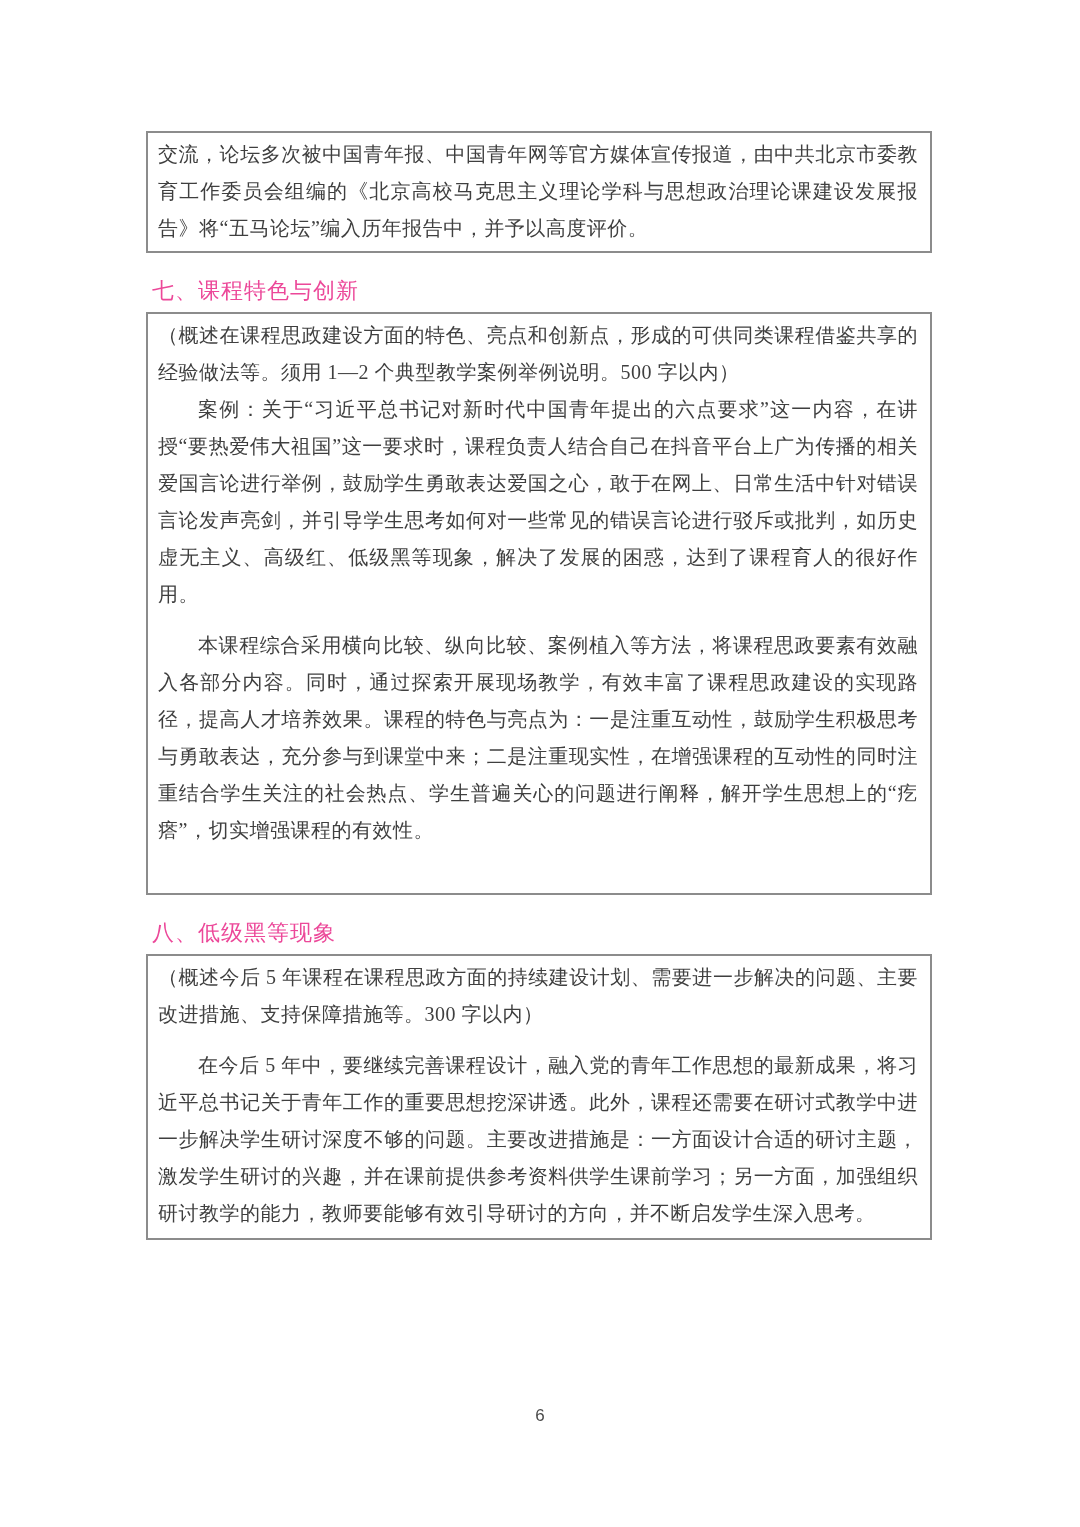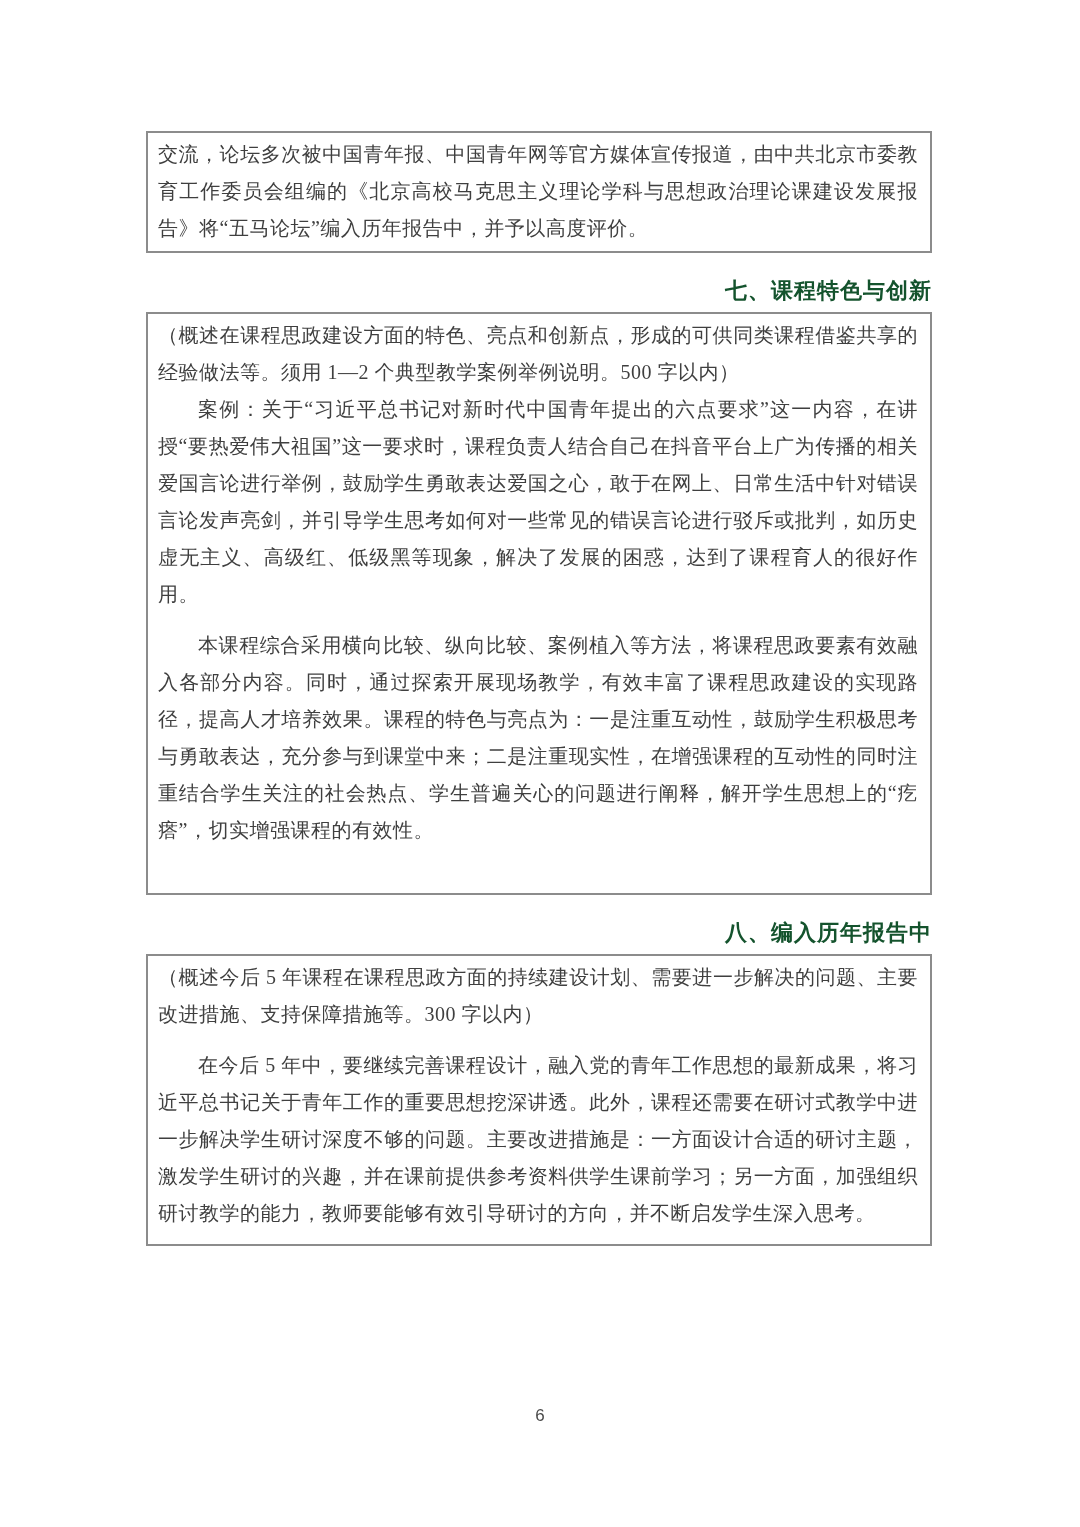--- a/index.html
+++ b/index.html
@@ -31,30 +31,29 @@
     font-size: 20px;
     line-height: 37px;
     text-align: justify;
     letter-spacing: 0.5px;
   }
   .box p { margin: 0; }
   .instruction { text-indent: 0; }
   .para { text-indent: 2em; }
   .para.first { margin-top: 14px; }
   .box.features { padding-bottom: 44px; }
-  .box.plan { padding-bottom: 12px; }
+  .box.plan { padding-bottom: 6px; }
   .section-heading {
     font-family: "Liberation Sans", "DejaVu Sans", sans-serif;
     font-size: 22px;
-    font-weight: bold;
-    color: #14532d;
+    font-weight: normal;
+    color: #ec4899;
     letter-spacing: 1px;
     margin: 24px 0 7px 6px;
     line-height: 28px;
-    text-align: right;
   }
   .page-number {
     position: absolute;
     left: 0;
     top: 1406px;
     width: 100%;
     text-align: center;
     font-family: "Liberation Sans", "DejaVu Sans", sans-serif;
     font-size: 17px;
     color: #4a4a4a;
@@ -71,21 +70,21 @@
     </div>
 
     <h2 class="section-heading">七、课程特色与创新</h2>
 
     <div class="box features">
       <p class="instruction">（概述在课程思政建设方面的特色、亮点和创新点，形成的可供同类课程借鉴共享的经验做法等。须用 1—2 个典型教学案例举例说明。500 字以内）</p>
       <p class="para">案例：关于“习近平总书记对新时代中国青年提出的六点要求”这一内容，在讲授“要热爱伟大祖国”这一要求时，课程负责人结合自己在抖音平台上广为传播的相关爱国言论进行举例，鼓励学生勇敢表达爱国之心，敢于在网上、日常生活中针对错误言论发声亮剑，并引导学生思考如何对一些常见的错误言论进行驳斥或批判，如历史虚无主义、高级红、低级黑等现象，解决了发展的困惑，达到了课程育人的很好作用。</p>
       <p class="para first">本课程综合采用横向比较、纵向比较、案例植入等方法，将课程思政要素有效融入各部分内容。同时，通过探索开展现场教学，有效丰富了课程思政建设的实现路径，提高人才培养效果。课程的特色与亮点为：一是注重互动性，鼓励学生积极思考与勇敢表达，充分参与到课堂中来；二是注重现实性，在增强课程的互动性的同时注重结合学生关注的社会热点、学生普遍关心的问题进行阐释，解开学生思想上的“疙瘩”，切实增强课程的有效性。</p>
     </div>
 
-    <h2 class="section-heading">八、编入历年报告中</h2>
+    <h2 class="section-heading">八、低级黑等现象</h2>
 
     <div class="box plan">
       <p class="instruction">（概述今后 5 年课程在课程思政方面的持续建设计划、需要进一步解决的问题、主要改进措施、支持保障措施等。300 字以内）</p>
       <p class="para first">在今后 5 年中，要继续完善课程设计，融入党的青年工作思想的最新成果，将习近平总书记关于青年工作的重要思想挖深讲透。此外，课程还需要在研讨式教学中进一步解决学生研讨深度不够的问题。主要改进措施是：一方面设计合适的研讨主题，激发学生研讨的兴趣，并在课前提供参考资料供学生课前学习；另一方面，加强组织研讨教学的能力，教师要能够有效引导研讨的方向，并不断启发学生深入思考。</p>
     </div>
 
   </div>
 
   <div class="page-number">6</div>
 </div>

